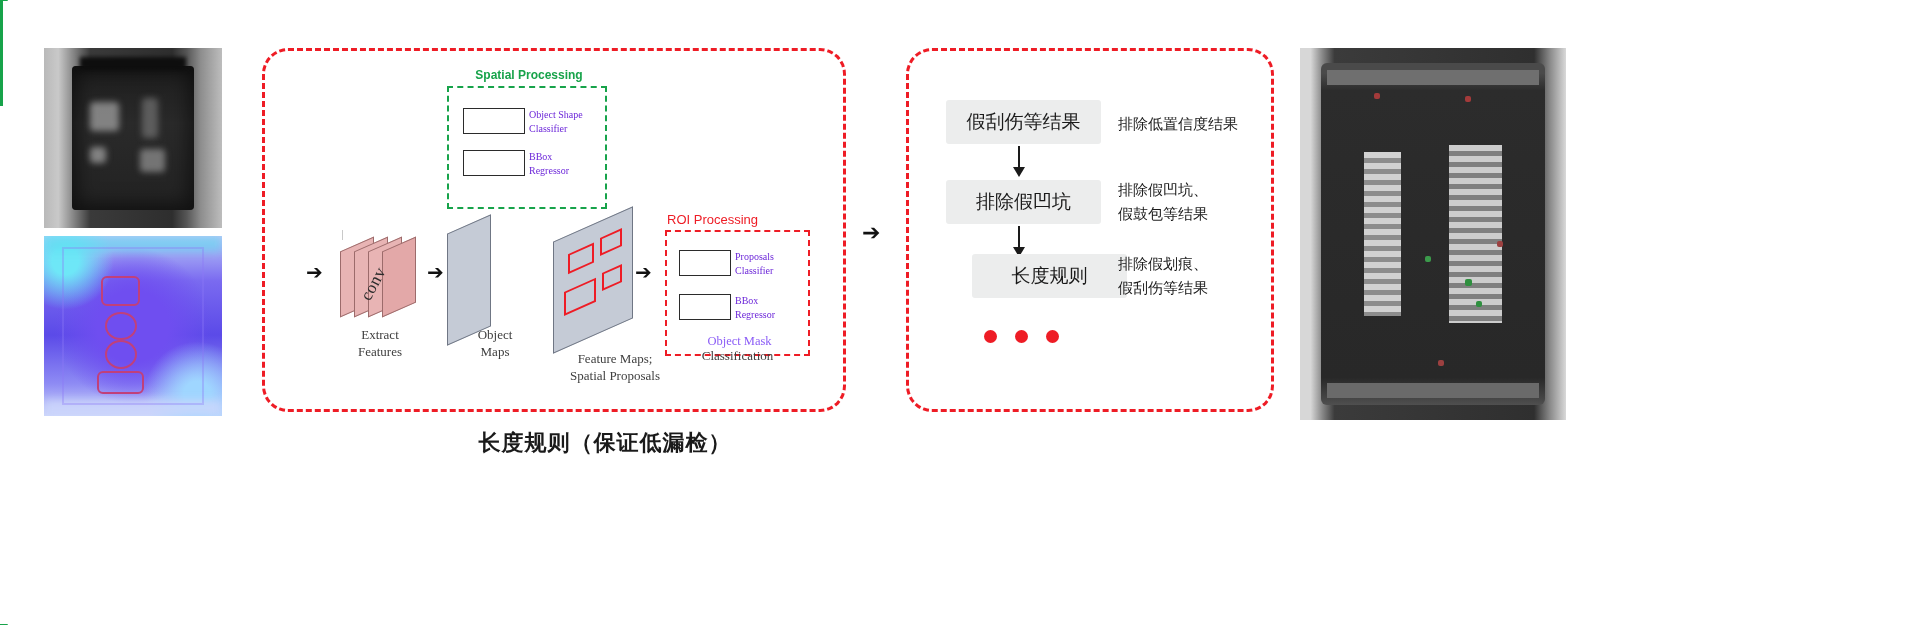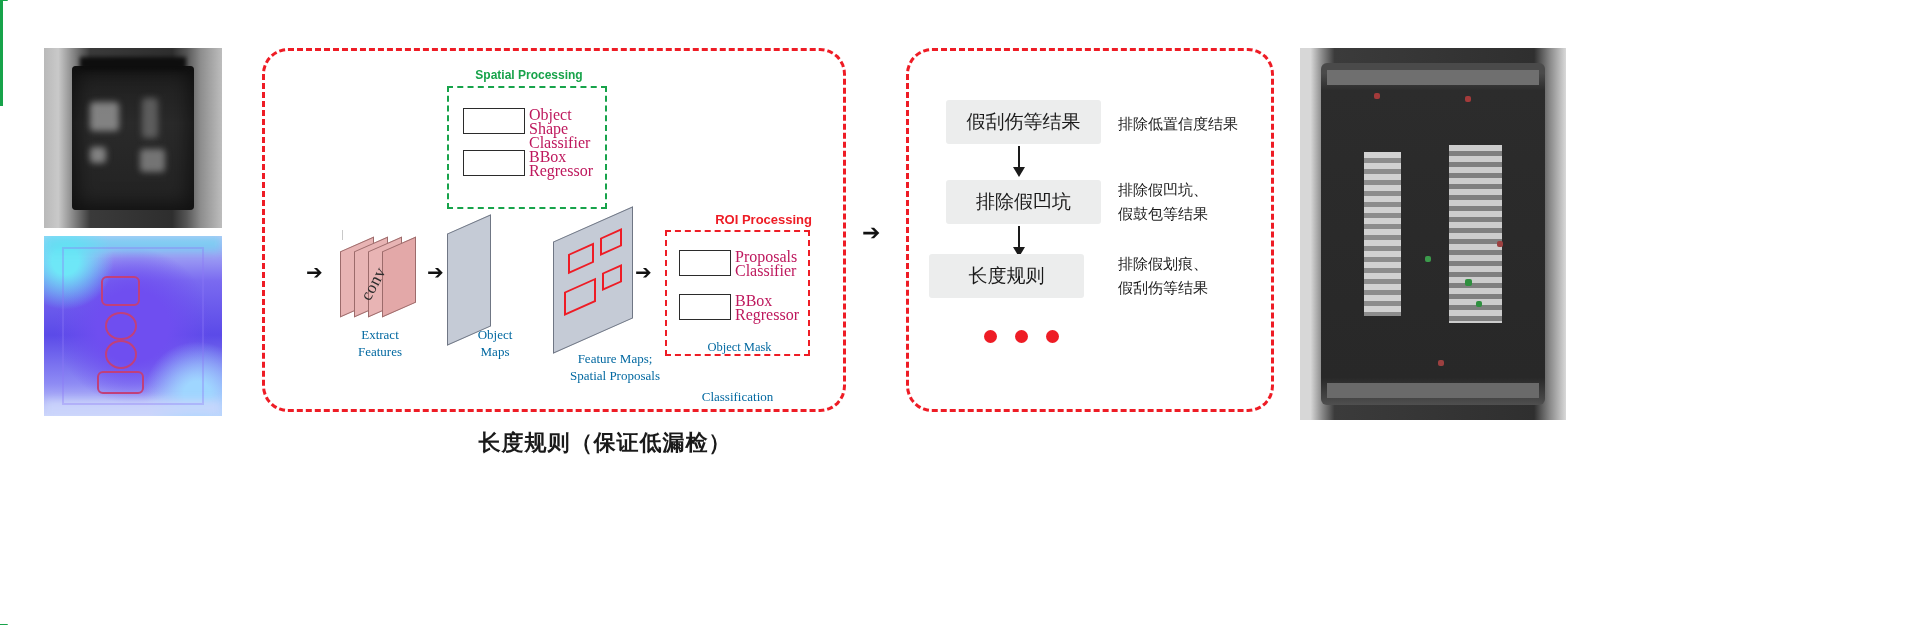--- a/index.html
+++ b/index.html
@@ -89,44 +89,44 @@
     border: 2px dashed #17a34a;
   }
   #spatial-title {
     position:absolute; left: 0; top: -20px; width: 160px; text-align:center;
     color: #17a34a; font-size: 12px; font-weight: bold;
   }
   .white-block {
     position:absolute; background:#ffffff; border:1.5px solid #2b2b2b;
   }
   .blk-label {
-    position:absolute; font-size: 16px; color:#be185d; line-height: 14px;
+    position:absolute; font-size: 10px; color:#6d28d9; line-height: 14px;
     font-family: "Liberation Serif", serif;
   }
   #sp-b1 { left: 14px; top: 20px; width: 62px; height: 26px; }
   #sp-l1 { left: 80px; top: 20px; width: 78px; }
   #sp-b2 { left: 14px; top: 62px; width: 62px; height: 26px; }
   #sp-l2 { left: 80px; top: 62px; width: 78px; }
 
   
   #roi-box {
     position:absolute; left: 665px; top: 230px; width: 145px; height: 126px;
     border: 2px dashed #ee1c25;
   }
   #roi-title {
-    position:absolute; left: 0; top: -20px; width: 145px; text-align:right;
-    color: #ee1c25; font-size: 13px; font-weight: bold;
+    position:absolute; left: 0; top: -20px; width: 145px; text-align:left;
+    color: #ee1c25; font-size: 13px; font-weight: normal;
   }
   #roi-b1 { left: 12px; top: 18px; width: 52px; height: 26px; }
   #roi-l1 { left: 68px; top: 18px; width: 76px; }
   #roi-b2 { left: 12px; top: 62px; width: 52px; height: 26px; }
   #roi-l2 { left: 68px; top: 62px; width: 76px; }
   #roi-foot {
-    position:absolute; left: 0; top: 108px; width: 145px; text-align:center;
-    font-size: 12.5px; color:#0369a1; font-family: "Liberation Serif", serif;
+    position:absolute; left: 0; top: 102px; width: 145px; text-align:center;
+    font-size: 12.5px; color:#8b5cf6; font-family: "Liberation Serif", serif;
   }
 
   
   #conv-wrap { position:absolute; left: 338px; top: 228px; width: 96px; height: 90px; }
   .conv-slab {
     position:absolute; width: 34px; height: 66px;
     background: #e8b4b4; border: 1px solid #9c6b6b;
     transform: skewY(-24deg);
   }
   #cs1 { left: 2px;  top: 16px; }
@@ -152,27 +152,27 @@
 
   .prop-rect { position:absolute; border: 2px solid #ee1c25; }
   #pr1 { left: 14px; top: 18px;  width: 26px; height: 20px; }
   #pr2 { left: 46px; top: 16px;  width: 22px; height: 18px; }
   #pr3 { left: 10px; top: 54px;  width: 32px; height: 24px; }
   #pr4 { left: 48px; top: 52px;  width: 20px; height: 18px; }
 
   
   .pipe-label {
     position:absolute; text-align:center;
-    font-size: 13px; color:#0369a1; line-height: 17px;
+    font-size: 13px; color:#404040; line-height: 17px;
     font-family: "Liberation Serif", serif;
   }
   #lbl-extract { left: 320px; top: 326px; width: 120px; }
   #lbl-feature { left: 440px; top: 326px; width: 110px; }
   #lbl-props   { left: 540px; top: 350px; width: 150px; }
-  #lbl-class   { left: 665px; top: 388px; width: 145px; }
+  #lbl-class   { left: 665px; top: 347px; width: 145px; }
 
   
   .arrow-black {
     position:absolute; color:#111; font-size: 20px; line-height: 1;
   }
   #ar1 { left: 306px; top: 262px; }
   #ar2 { left: 427px; top: 262px; }
   #ar3 { left: 635px; top: 262px; }
   #ar-mid { left: 862px; top: 222px; font-size: 22px; }
   #ag-up {
@@ -194,21 +194,21 @@
 
   
   .rule-chip {
     position:absolute; width: 155px; height: 44px;
     background:#eceded; border-radius: 3px;
     display:flex; align-items:center; justify-content:center;
     font-size: 19px; color:#1a1a1a; font-weight: normal;
   }
   #rule1 { left: 946px; top: 100px; }
   #rule2 { left: 946px; top: 180px; }
-  #rule3 { left: 929px; top: 254px; }
+  #rule3 { left: 972px; top: 254px; }
 
   .rule-note {
     position:absolute; font-size: 15px; color:#1a1a1a; line-height: 24px;
     width: 175px;
   }
   #note1 { left: 1118px; top: 112px; }
   #note2 { left: 1118px; top: 178px; }
   #note3 { left: 1118px; top: 252px; }
 
   .rule-arrow {

